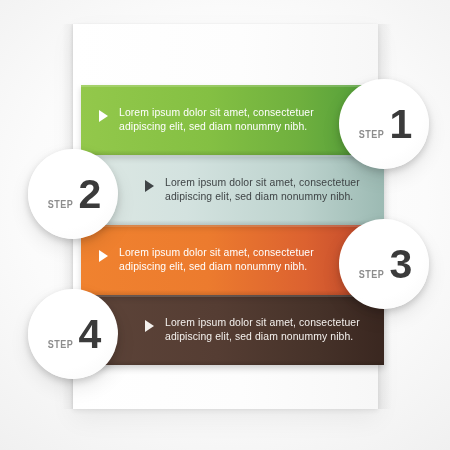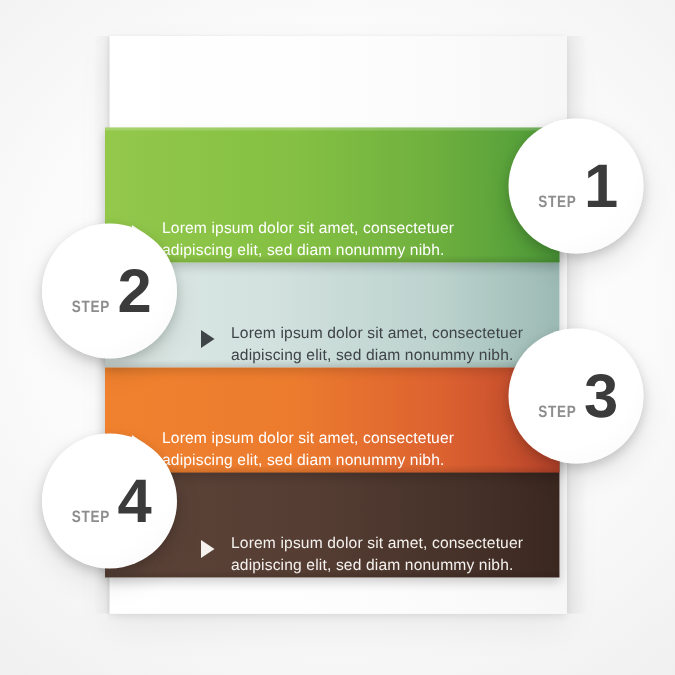--- a/index.html
+++ b/index.html
@@ -48,25 +48,25 @@
     left: 378px;
     top: 24px;
     width: 14px;
     height: 385px;
     background: linear-gradient(to right, rgba(0,0,0,0.06) 0%, rgba(0,0,0,0) 100%);
   }
 
   
   .band {
     position: absolute;
-    left: 70px;
+    left: 81px;
     width: 303px;
-    height: 90px;
-    display: flex;
-    align-items: flex-end;
+    height: 70px;
+    display: flex;
+    align-items: center;
     box-sizing: border-box;
   }
   .band .band-inner {
     display: flex;
     align-items: flex-start;
     gap: 11px;
   }
   .band-arrow {
     width: 0;
     height: 0;

